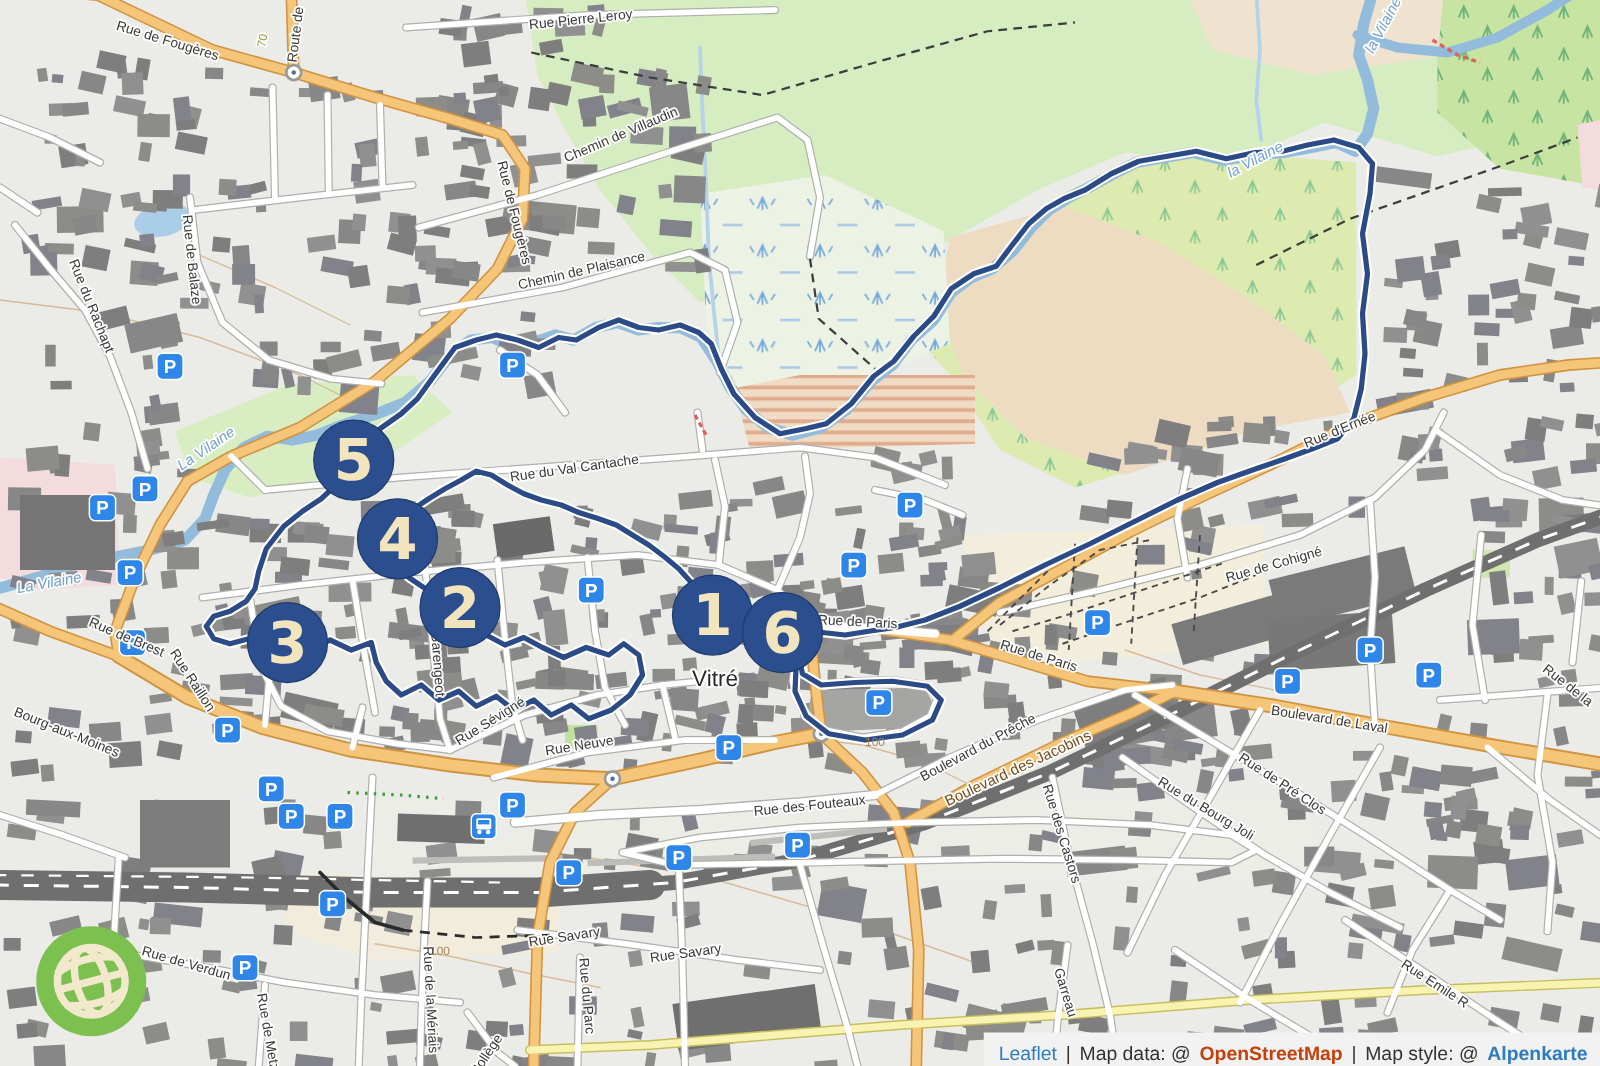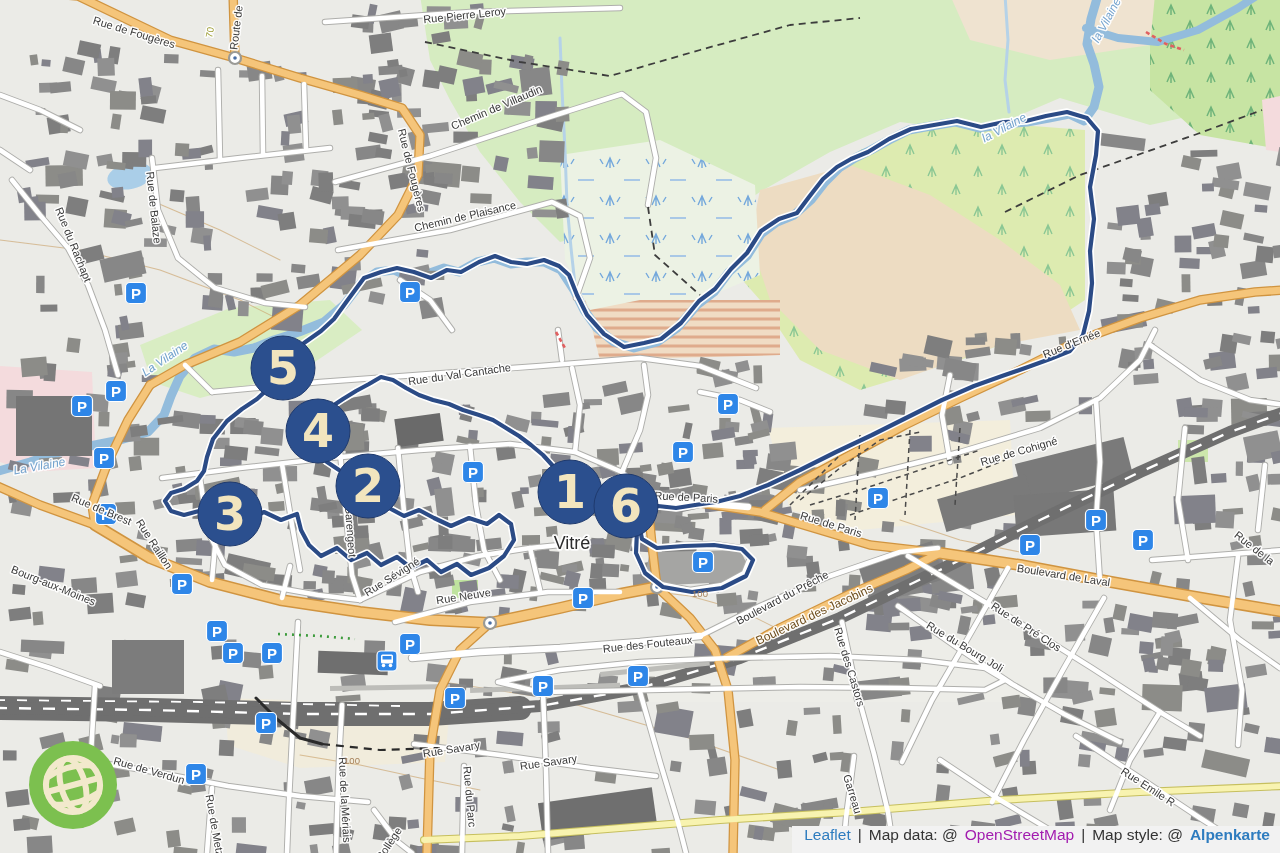--- a/index.html
+++ b/index.html
@@ -1,20 +1,20 @@
 <!DOCTYPE html>
 <html><head>
 <meta charset="utf-8">
 <style>
   html,body{margin:0;padding:0;background:#ddd;}
   #stage{position:relative;width:1280px;height:853px;overflow:hidden;background:#EBEBE7;
          font-family:"Liberation Sans",sans-serif;}
   #map{position:absolute;left:0;top:0;width:1280px;height:853px;display:block;}
   
-  #attrib{position:absolute;right:0;bottom:0;height:27px;display:flex;align-items:flex-start;
+  #attrib{position:absolute;right:0;bottom:0;height:27px;display:flex;align-items:flex-end;
           background:#F2F2F2;padding:0 10px 0 12px;font-size:15.5px;color:#333;gap:7px;
           white-space:nowrap;z-index:30;}
   #attrib a{text-decoration:none;cursor:pointer;}
   #attrib .sep{color:#333;}
   
   #logo{position:absolute;left:23px;top:735px;width:100px;height:100px;z-index:25;}
   .lbl{pointer-events:none;}
 </style>
 </head>
 <body>
@@ -1438,18 +1438,18 @@
       <path d="M23 50 H77"></path>
       <path d="M27 36 Q50 28 73 36"></path>
       <path d="M27 64 Q50 72 73 64"></path>
     </g>
   </svg>
 
   <div id="attrib">
     <a style="color: rgb(46, 124, 191);">Leaflet</a>
     <span class="sep">|</span>
     <span>Map data: @</span>
-    <a style="color: #a21caf;">OpenStreetMap</a>
+    <a style="color: #c2410c; font-weight: bold;">OpenStreetMap</a>
     <span class="sep">|</span>
     <span>Map style: @</span>
     <a style="color: rgb(46, 124, 191); font-weight: bold;">Alpenkarte</a>
   </div>
 </div>
 
 </body></html>

